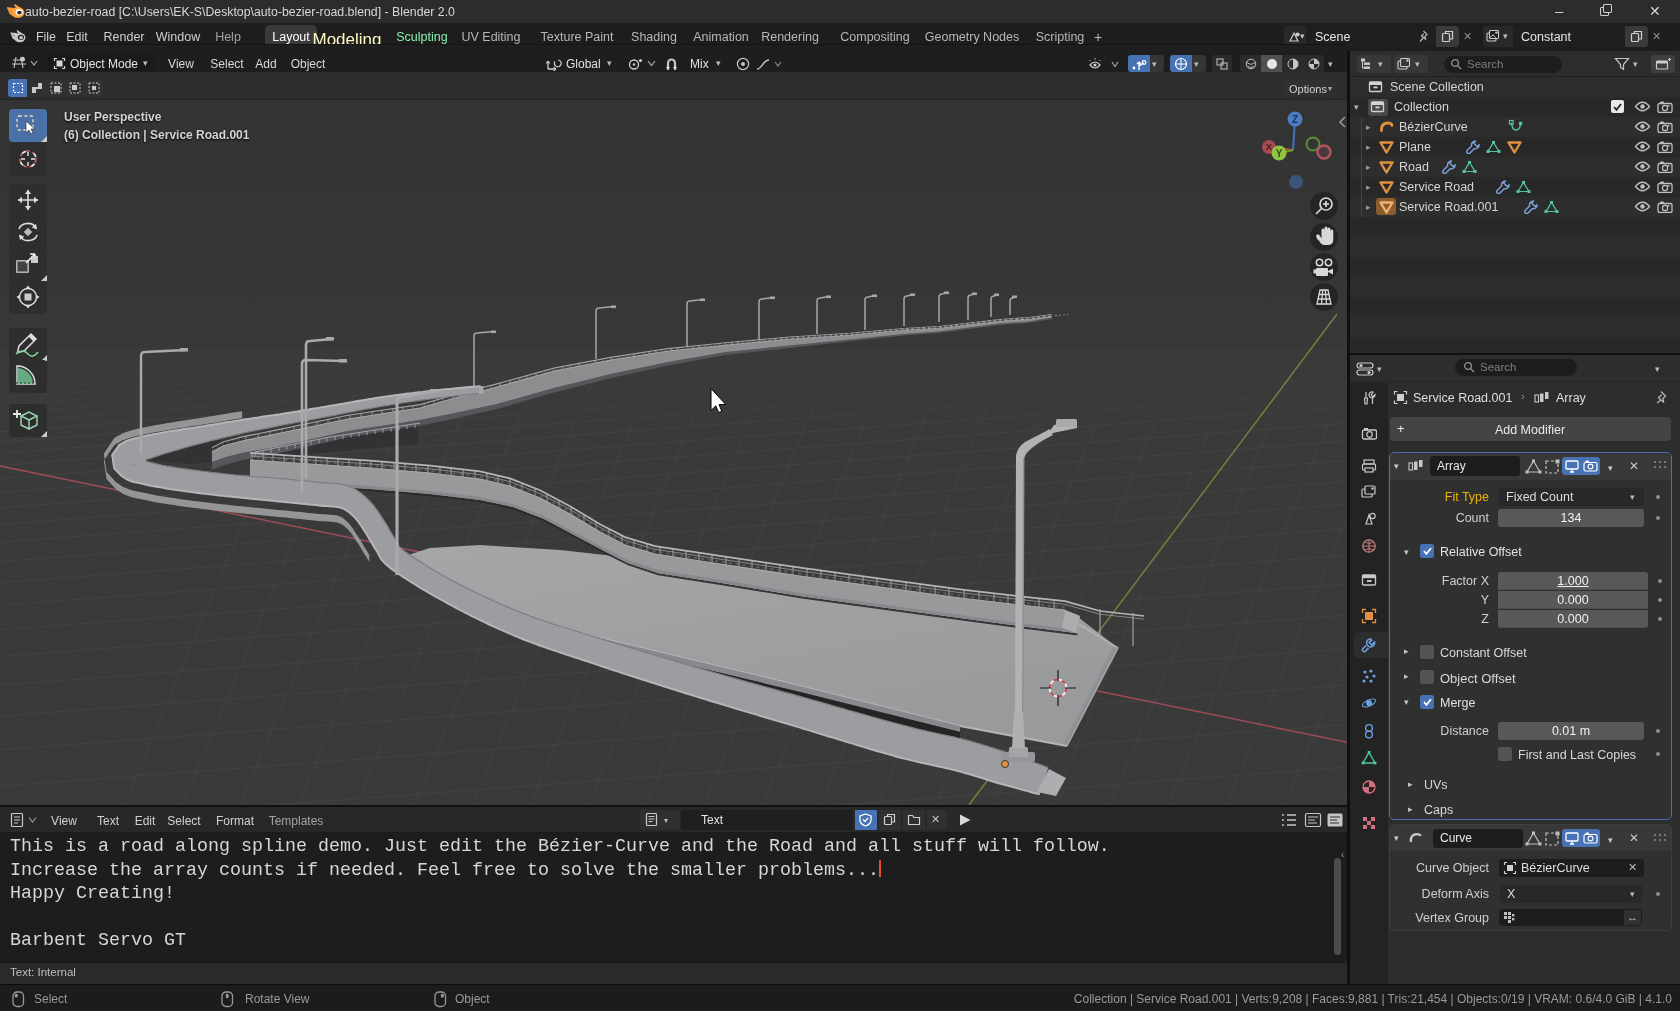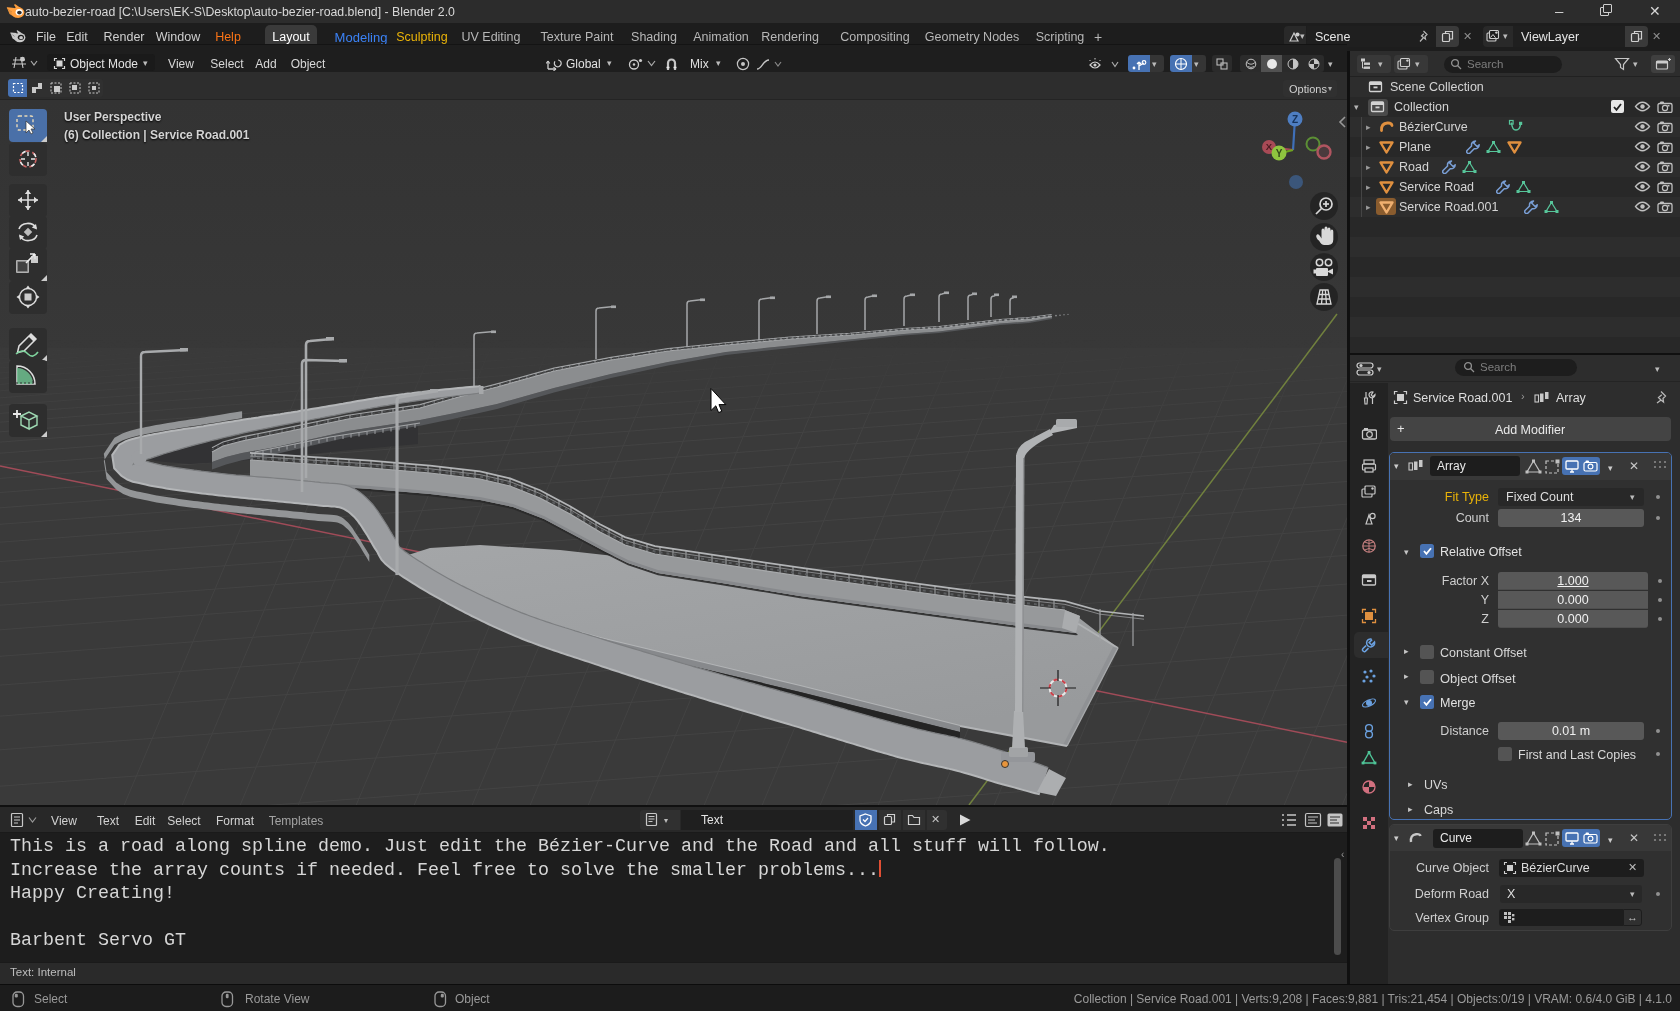--- a/index.html
+++ b/index.html
@@ -28,25 +28,25 @@
       <path d="M7.7 2 C7.5 1.4 8.3 1 8.9 1.5 L13.3 4.6 L9.5 4.9 Z" fill="#c8c8c8"></path>
       <ellipse cx="10.8" cy="8.6" rx="5.6" ry="4.7" fill="#c8c8c8"></ellipse>
       <ellipse cx="11.9" cy="8.3" rx="3.1" ry="2.6" fill="#1d1d1d"></ellipse>
       <ellipse cx="12.1" cy="8.7" rx="1.9" ry="1.6" fill="#c8c8c8"></ellipse>
       <path d="M1.5 4.3 L7.6 9.3 C8.4 10 9 11.4 10.6 12.1 L8.4 12.6 L3.6 9.5 Z" fill="#c8c8c8"></path>
     </svg></div>
 <div class="tx" style="left:46px;top:29.5px;transform:translateX(-50%);font-size:12.5px;color:#cfcfcf;">File</div>
 <div class="tx" style="left:77px;top:29.5px;transform:translateX(-50%);font-size:12.5px;color:#cfcfcf;">Edit</div>
 <div class="tx" style="left:124px;top:29.5px;transform:translateX(-50%);font-size:12.5px;color:#cfcfcf;">Render</div>
 <div class="tx" style="left:178px;top:29.5px;transform:translateX(-50%);font-size:12.5px;color:#cfcfcf;">Window</div>
-<div class="tx" style="left:228px;top:29.5px;transform:translateX(-50%);font-size:12.5px;color:#f97316;">Help</div>
+<div class="tx" style="left:228px;top:29.5px;transform:translateX(-50%);font-size:12.5px;color:#a3a3a3;">Help</div>
 <div class="ab" style="left:265px;top:25px;width:52px;height:19px;background:#3a3a3a;border-radius:5px 5px 0 0;"></div>
 <div class="tx" style="left:291px;top:30px;transform:translateX(-50%);font-size:12.5px;color:#ffffff;">Layout</div>
-<div class="tx" style="left:361px;top:30px;transform:translateX(-50%);font-size:13px;color:#3b82f6;">Modeling</div>
-<div class="tx" style="left:422px;top:30px;transform:translateX(-50%);font-size:12.5px;color:#eab308;">Sculpting</div>
+<div class="tx" style="left:347px;top:30px;transform:translateX(-50%);font-size:17px;color:#fef9c3;">Modeling</div>
+<div class="tx" style="left:422px;top:30px;transform:translateX(-50%);font-size:12.5px;color:#86efac;">Sculpting</div>
 <div class="tx" style="left:491px;top:30px;transform:translateX(-50%);font-size:12.5px;color:#b7b7b7;">UV Editing</div>
 <div class="tx" style="left:577px;top:30px;transform:translateX(-50%);font-size:12.5px;color:#b7b7b7;">Texture Paint</div>
 <div class="tx" style="left:654px;top:30px;transform:translateX(-50%);font-size:12.5px;color:#b7b7b7;">Shading</div>
 <div class="tx" style="left:721px;top:30px;transform:translateX(-50%);font-size:12.5px;color:#b7b7b7;">Animation</div>
 <div class="tx" style="left:790px;top:30px;transform:translateX(-50%);font-size:12.5px;color:#b7b7b7;">Rendering</div>
 <div class="tx" style="left:875px;top:30px;transform:translateX(-50%);font-size:12.5px;color:#b7b7b7;">Compositing</div>
 <div class="tx" style="left:972px;top:30px;transform:translateX(-50%);font-size:12.5px;color:#b7b7b7;">Geometry Nodes</div>
 <div class="tx" style="left:1060px;top:30px;transform:translateX(-50%);font-size:12.5px;color:#b7b7b7;">Scripting</div>
 <div class="tx" style="left:1098px;top:28.5px;transform:translateX(-50%);font-size:14px;color:#b7b7b7;">+</div>
 <div class="ab" style="left:1284px;top:26px;width:22px;height:21px;background:#292929;border-radius:4px 0 0 4px;"></div>
@@ -68,21 +68,21 @@
 <div class="tx" style="left:1463px;top:30px;font-size:11px;color:#8f8f8f;">✕</div>
 <div class="ab" style="left:1483px;top:26px;width:30px;height:21px;background:#292929;border-radius:4px 0 0 4px;"></div>
 <svg width="15" height="14" viewBox="0 0 15 14" style="position:absolute;left:1486px;top:29px;">
     <rect x="1" y="4" width="9" height="8" rx="1" fill="none" stroke="#cdcdcd" stroke-width="1.1"></rect>
     <rect x="3.5" y="1.5" width="9" height="8" rx="1" fill="#1d1d1d" stroke="#cdcdcd" stroke-width="1.1"></rect>
     <circle cx="10.4" cy="3.6" r="1.2" fill="#cdcdcd"></circle>
     <path d="M4.5 8.5 L7 5.5 L9.5 8.8" stroke="#cdcdcd" stroke-width="1" fill="none"></path>
   </svg>
 <div class="tx" style="left:1503px;top:31px;font-size:9px;color:#bbb;">▾</div>
 <div class="ab" style="left:1513px;top:26px;width:112px;height:21px;background:#1f1f1f;"></div>
-<div class="tx" style="left:1521px;top:30px;font-size:12.5px;color:#e5e5e5;">ViewLayer</div>
+<div class="tx" style="left:1521px;top:30px;font-size:12.5px;color:#e5e5e5;">Constant</div>
 <div class="ab" style="left:1625px;top:26px;width:23px;height:21px;background:#3a3a3a;border-radius:0 4px 4px 0;"></div>
 <svg width="13" height="13" viewBox="0 0 13 13" style="position:absolute;left:1630px;top:30px;">
     <rect x="1.5" y="3.5" width="7" height="8" rx="1" fill="none" stroke="#d0d0d0" stroke-width="1.2"></rect>
     <path d="M4.5 3.5 V1.5 H11.5 V9 H8.5" fill="none" stroke="#d0d0d0" stroke-width="1.2"></path>
   </svg>
 <div class="tx" style="left:1652px;top:30px;font-size:11px;color:#8f8f8f;">✕</div>
 <div class="ab" style="left:0;top:44px;width:1347px;height:28px;background:#1e1e1e;border-top:1px solid #141414;"></div>
 <svg width="30" height="14" viewBox="0 0 30 14" style="position:absolute;left:11px;top:56px;">
     <path d="M2 4 L14 4 M1 8 L15 8 M5 1 L3 12 M10 1 L12 12" stroke="#c8c8c8" stroke-width="1.1" fill="none"></path>
     <circle cx="11.5" cy="3.2" r="2.4" fill="#c8c8c8"></circle>
@@ -1141,21 +1141,21 @@
     </g>
   </svg>
 <div class="tx" style="left:1489px;top:861px;transform:translateX(-100%);font-size:12.5px;color:#cfcfcf;">Curve Object</div>
 <div class="ab" style="left:1499px;top:859px;width:145px;height:18px;background:#1d1d1d;border-radius:3px;"></div>
 <svg width="14" height="14" viewBox="0 0 14 14" style="position:absolute;left:1503px;top:861px;">
     <rect x="4" y="4" width="6" height="6" fill="#cfcfcf"></rect>
     <path d="M1.5 4 V1.5 H4 M10 1.5 h2.5 V4 M12.5 10 v2.5 H10 M4 12.5 H1.5 V10" fill="none" stroke="#cfcfcf" stroke-width="1.1"></path>
   </svg>
 <div class="tx" style="left:1521px;top:861px;font-size:12.5px;color:#dedede;">BézierCurve</div>
 <div class="tx" style="left:1628px;top:861px;font-size:11px;color:#bbb;">✕</div>
-<div class="tx" style="left:1489px;top:887px;transform:translateX(-100%);font-size:12.5px;color:#cfcfcf;">Deform Road</div>
+<div class="tx" style="left:1489px;top:887px;transform:translateX(-100%);font-size:12.5px;color:#cfcfcf;">Deform Axis</div>
 <div class="ab" style="left:1500px;top:885px;width:142px;height:18px;background:#282828;border-radius:3px;"></div>
 <div class="tx" style="left:1507px;top:887px;font-size:12.5px;color:#dedede;">X</div>
 <div class="tx" style="left:1630px;top:889px;font-size:9px;color:#bbb;">▾</div>
 <div class="ab" style="left:1656px;top:892px;width:4px;height:4px;border-radius:2px;background:#909090;"></div>
 <div class="tx" style="left:1489px;top:911px;transform:translateX(-100%);font-size:12.5px;color:#cfcfcf;">Vertex Group</div>
 <div class="ab" style="left:1499px;top:909px;width:124px;height:17px;background:#1d1d1d;border-radius:3px 0 0 3px;"></div>
 <svg width="13" height="13" viewBox="0 0 13 13" style="position:absolute;left:1503px;top:911px;">
     <g fill="#c0c0c0">
       <rect x="1" y="1" width="3" height="3"></rect>
       <rect x="5" y="1" width="3" height="3"></rect>

